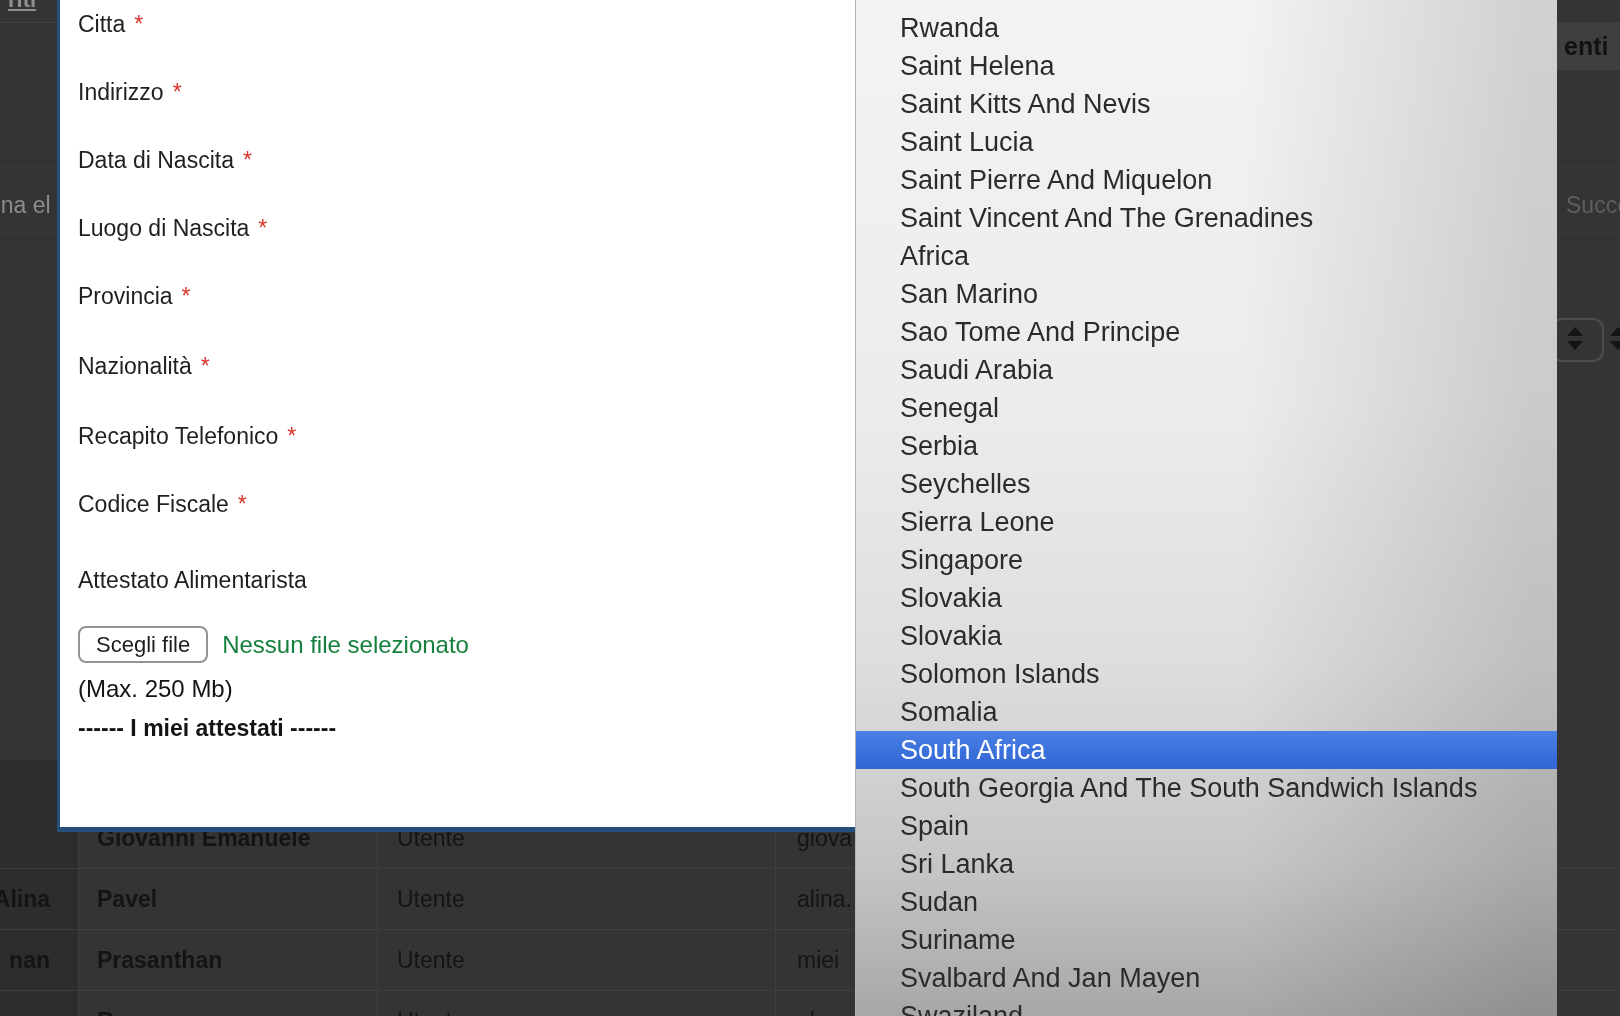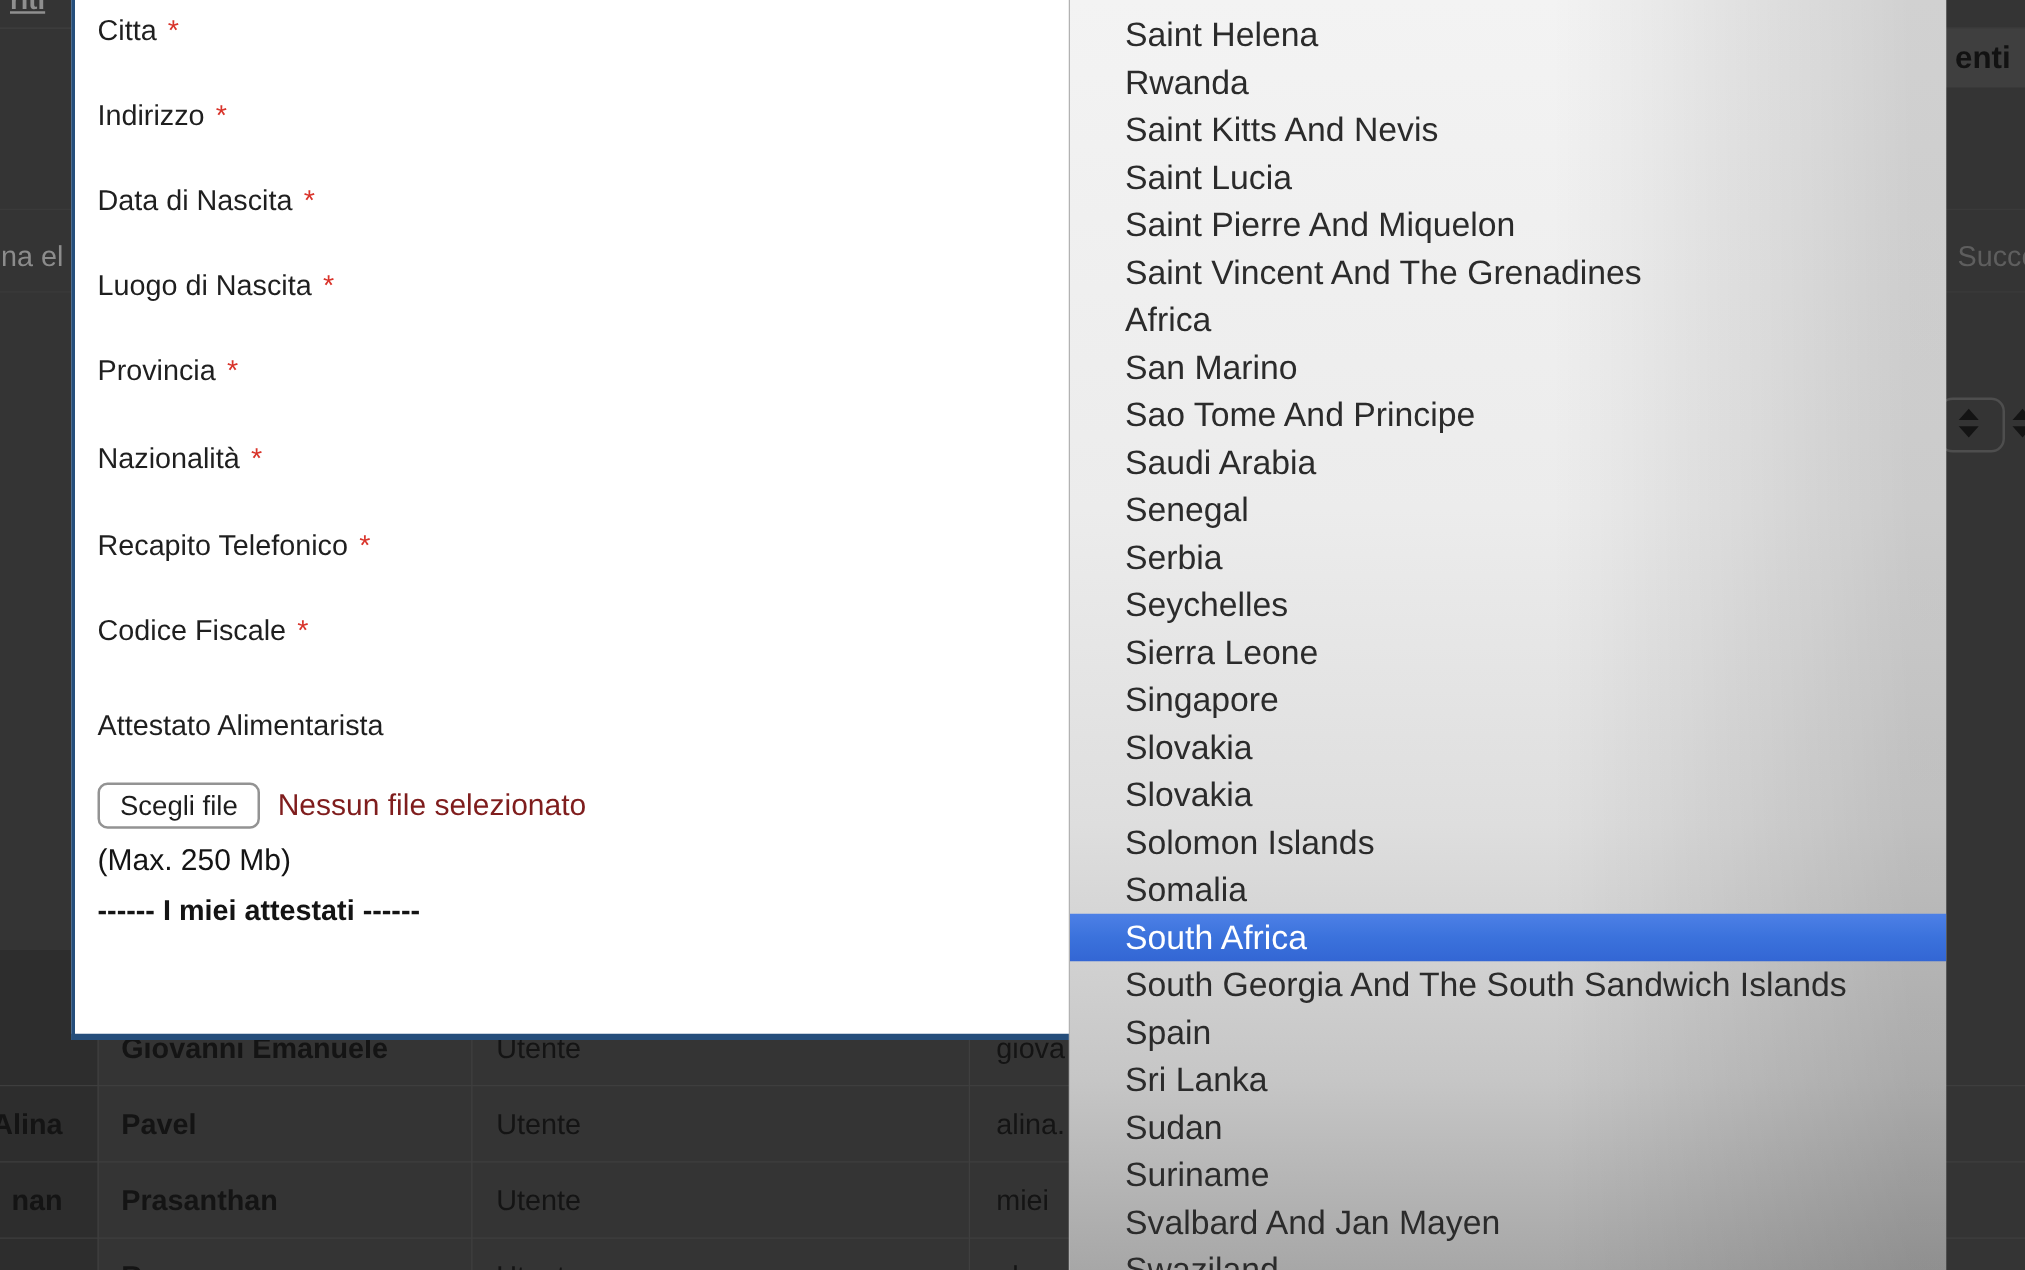--- a/index.html
+++ b/index.html
@@ -47,21 +47,21 @@
   .f-label:nth-of-type(1){top:27px}.f-label:nth-of-type(2){top:95px}
   .f-label:nth-of-type(3){top:163px}.f-label:nth-of-type(4){top:231px}
   .f-label:nth-of-type(5){top:299px}.f-label:nth-of-type(6){top:369px}
   .f-label:nth-of-type(7){top:439px}.f-label:nth-of-type(8){top:507px}
   .f-label:nth-of-type(9){top:583px}
   .req{color:#d9342b;margin-left:9px;}
   #file-row{position:absolute;left:18px;top:646px;height:37px;display:flex;align-items:center;}
   #file-btn{height:37px;line-height:33px;padding:0 16px;background:#ffffff;
     border:2px solid #939393;border-radius:8px;font-size:22px;color:#1d1d1d;
     font-family:Liberation Sans, sans-serif;box-sizing:border-box;}
-  #file-status{margin-left:14px;font-size:24px;color:#7f1d1d;white-space:nowrap;}
+  #file-status{margin-left:14px;font-size:24px;color:#15803d;white-space:nowrap;}
   #max-note{position:absolute;left:18px;top:692px;height:34px;line-height:34px;
     font-size:24px;color:#141414;white-space:nowrap;}
   #attestati-header{position:absolute;left:18px;top:731px;height:34px;line-height:34px;
     font-size:23px;font-weight:bold;color:#141414;white-space:nowrap;}
 
   
   #dropdown{position:absolute;left:855px;top:0;width:702px;height:1016px;overflow:hidden;
     border-left:1px solid #b2b2b2;box-sizing:border-box;
     background:
       linear-gradient(90deg, rgba(0,0,0,0) 55%, rgba(0,0,0,0.14) 96%),
@@ -172,24 +172,24 @@
     </div>
     <div id="max-note">(Max. 250 Mb)</div>
     <div id="attestati-header">------ I miei attestati ------</div>
   </div>
 
   <div id="dropdown">
     <div id="dd-list">
 
         <div class="dd-item">Russian Federation</div>
 
+        <div class="dd-item">Rwanda</div>
+
         <div class="dd-item">Saint Helena</div>
 
-        <div class="dd-item">Rwanda</div>
-
         <div class="dd-item">Saint Kitts And Nevis</div>
 
         <div class="dd-item">Saint Lucia</div>
 
         <div class="dd-item">Saint Pierre And Miquelon</div>
 
         <div class="dd-item">Saint Vincent And The Grenadines</div>
 
         <div class="dd-item">Africa</div>
 

